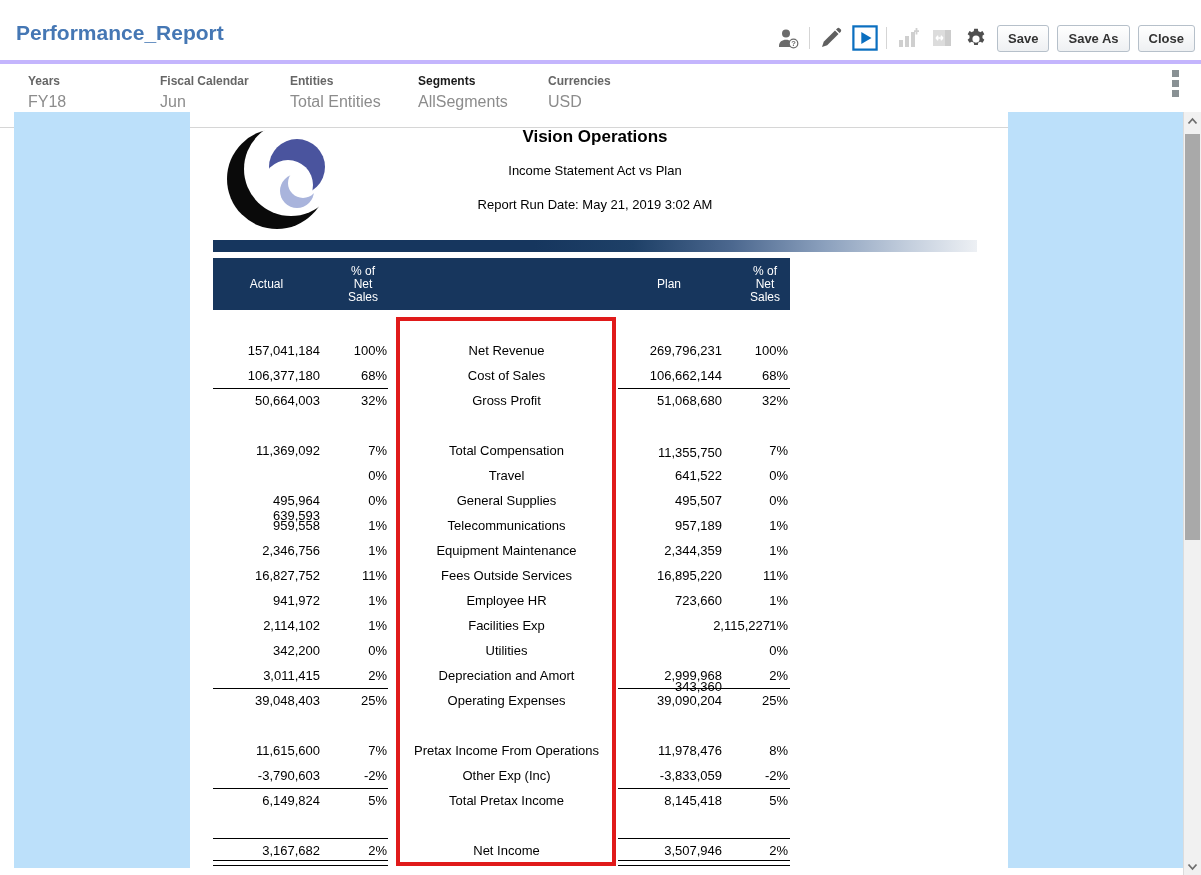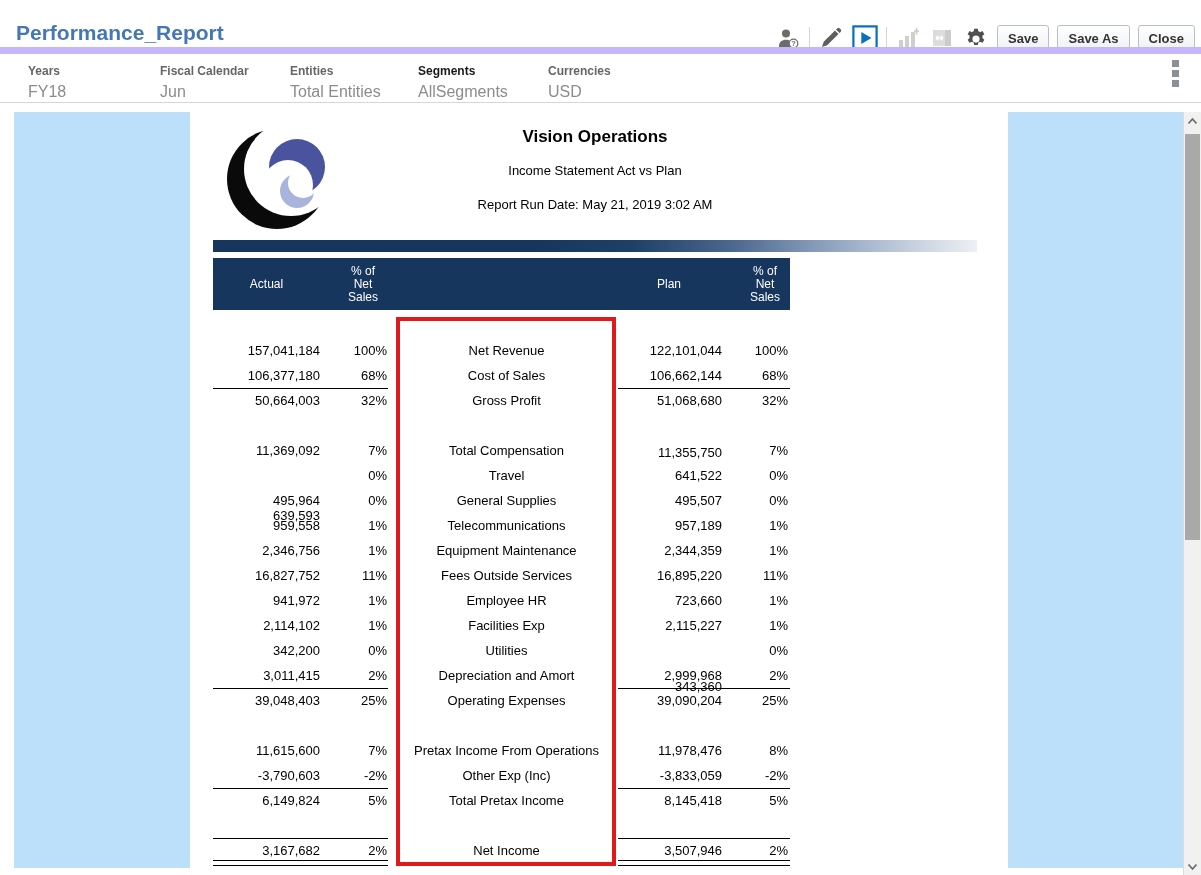--- a/index.html
+++ b/index.html
@@ -10,22 +10,22 @@
   
   .app-title{position:absolute;left:16px;top:21px;font-size:21px;font-weight:bold;color:#4577B4;}
   .toolbar{position:absolute;top:22px;right:6px;height:32px;display:flex;align-items:center;gap:8px;}
   .tb-icon{width:26px;height:26px;display:flex;align-items:center;justify-content:center;cursor:pointer;}
   .tb-divider{width:1px;height:22px;background:#d5d5d5;}
   .btn{height:27px;padding:0 10px;border:1px solid #b6c0ca;border-radius:3px;
        background:linear-gradient(#ffffff,#eef0f2);font-size:13px;font-weight:bold;color:#333;
        display:flex;align-items:center;cursor:pointer;font-family:"Liberation Sans",sans-serif;}
 
   
-  .pov-bar{position:absolute;left:0;top:47px;width:1201px;height:56px;background:#ffffff;
-           border-top:7px solid #c4b5fd;border-bottom:1px solid #d6d6d6;box-sizing:border-box;}
+  .pov-bar{position:absolute;left:0;top:60px;width:1201px;height:68px;background:#ffffff;
+           border-top:4px solid #c4b5fd;border-bottom:1px solid #d6d6d6;box-sizing:border-box;}
   .pov-item{position:absolute;top:10px;cursor:pointer;}
   .pov-label{font-size:12px;font-weight:bold;color:#666;line-height:14px;}
   .pov-item.selected .pov-label{color:#1a1a1a;}
   .pov-value{font-size:16px;color:#8c8c8c;margin-top:5px;}
   .pov-menu{position:absolute;right:22px;top:6px;display:flex;flex-direction:column;gap:3px;cursor:pointer;}
   .pov-menu span{width:7px;height:7px;background:#899194;display:block;}
 
   
   .panel-blue{position:absolute;top:112px;height:756px;background:#BCE0FA;}
   .scroll-track{position:absolute;left:1183px;top:112px;width:18px;height:763px;background:#f1f1f1;
@@ -181,21 +181,21 @@
   <div class="thead"></div>
   <div class="hcell" style="left:213px;width:107px;">Actual</div>
   <div class="hcell" style="left:341px;width:44px;">% of Net Sales</div>
   <div class="hcell" style="left:616px;width:106px;">Plan</div>
   <div class="hcell" style="left:743px;width:44px;">% of Net Sales</div>
 
   <div id="table-rows">
       <div class="cell num" style="left: 213px; top: 338px; width: 107px;">157,041,184</div>
       <div class="cell num" style="left: 325px; top: 338px; width: 62px;">100%</div>
       <div class="cell lblc" style="left: 396px; top: 338px; width: 221px;">Net Revenue</div>
-      <div class="cell num" style="left: 616px; top: 338px; width: 106px;">122,101,044</div>
+      <div class="cell num" style="left: 616px; top: 338px; width: 106px;">269,796,231</div>
       <div class="cell num" style="left: 726px; top: 338px; width: 62px;">100%</div>
       <div class="cell num" style="left: 213px; top: 363px; width: 107px;">106,377,180</div>
       <div class="cell num" style="left: 325px; top: 363px; width: 62px;">68%</div>
       <div class="cell lblc" style="left: 396px; top: 363px; width: 221px;">Cost of Sales</div>
       <div class="cell num" style="left: 616px; top: 363px; width: 106px;">106,662,144</div>
       <div class="cell num" style="left: 726px; top: 363px; width: 62px;">68%</div>
       <div class="rule" style="left: 213px; top: 388px; width: 175px;"></div>
       <div class="rule" style="left: 618px; top: 388px; width: 172px;"></div>
       <div class="cell num" style="left: 213px; top: 388px; width: 107px;">50,664,003</div>
       <div class="cell num" style="left: 325px; top: 388px; width: 62px;">32%</div>
@@ -233,21 +233,21 @@
       <div class="cell num" style="left: 616px; top: 563px; width: 106px;">16,895,220</div>
       <div class="cell num" style="left: 726px; top: 563px; width: 62px;">11%</div>
       <div class="cell num" style="left: 213px; top: 588px; width: 107px;">941,972</div>
       <div class="cell num" style="left: 325px; top: 588px; width: 62px;">1%</div>
       <div class="cell lblc" style="left: 396px; top: 588px; width: 221px;">Employee HR</div>
       <div class="cell num" style="left: 616px; top: 588px; width: 106px;">723,660</div>
       <div class="cell num" style="left: 726px; top: 588px; width: 62px;">1%</div>
       <div class="cell num" style="left: 213px; top: 613px; width: 107px;">2,114,102</div>
       <div class="cell num" style="left: 325px; top: 613px; width: 62px;">1%</div>
       <div class="cell lblc" style="left: 396px; top: 613px; width: 221px;">Facilities Exp</div>
-      <div class="cell num" style="left: 616px; top: 613px; width: 106px;">2,115,227</div>
+      <div class="cell num" style="left: 616px; top: 613px; width: 106px; padding-left: 48px;">2,115,227</div>
       <div class="cell num" style="left: 726px; top: 613px; width: 62px;">1%</div>
       <div class="cell num" style="left: 213px; top: 638px; width: 107px;">342,200</div>
       <div class="cell num" style="left: 325px; top: 638px; width: 62px;">0%</div>
       <div class="cell lblc" style="left: 396px; top: 638px; width: 221px;">Utilities</div>
       <div class="cell num" style="left: 616px; top: 638px; width: 106px; margin-top: 36px;">343,360</div>
       <div class="cell num" style="left: 726px; top: 638px; width: 62px;">0%</div>
       <div class="cell num" style="left: 213px; top: 663px; width: 107px;">3,011,415</div>
       <div class="cell num" style="left: 325px; top: 663px; width: 62px;">2%</div>
       <div class="cell lblc" style="left: 396px; top: 663px; width: 221px;">Depreciation and Amort</div>
       <div class="cell num" style="left: 616px; top: 663px; width: 106px;">2,999,968</div>

